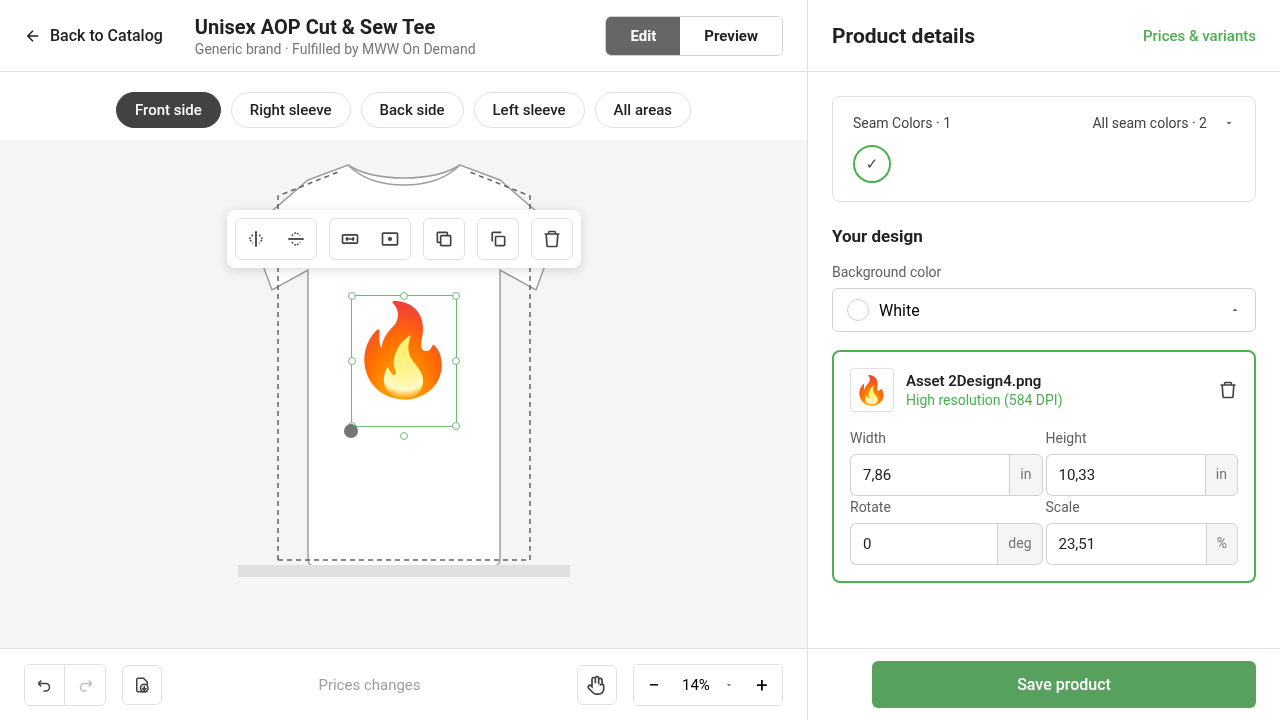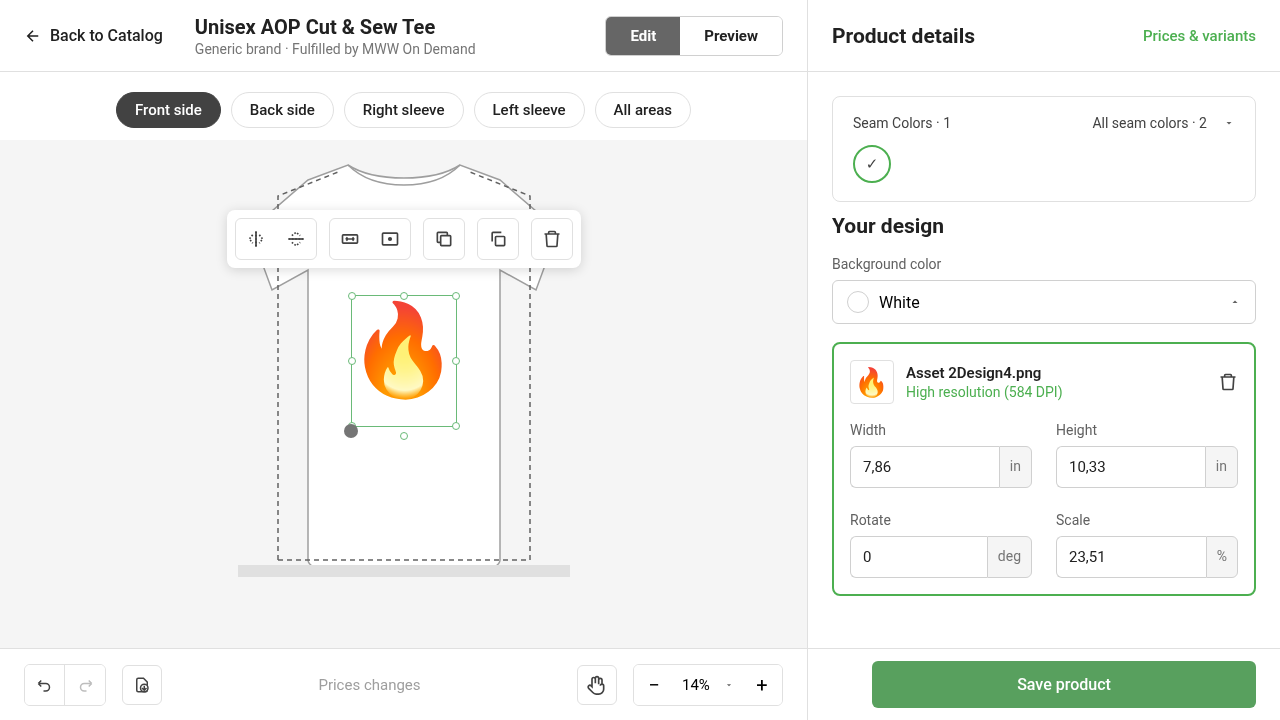--- a/index.html
+++ b/index.html
@@ -63,35 +63,35 @@
 .right-title { font-size: 21px; font-weight: 700; color: #212121; }
 .right-link { font-size: 15px; color: #4caf50; font-weight: 500; cursor: pointer; }
 
 .right-body { flex: 1; overflow: auto; padding: 24px; }
 .seam-card { border: 1px solid #e0e0e0; border-radius: 8px; padding: 18px 20px; }
 .seam-header { display: flex; justify-content: space-between; align-items: center; margin-bottom: 14px; font-size: 14px; color: #424242; }
 .seam-right { display: flex; align-items: center; gap: 16px; cursor: pointer; font-size: 14px; color: #424242; }
 .color-swatch { width: 38px; height: 38px; border-radius: 50%; border: 2px solid #4caf50; display: flex; align-items: center; justify-content: center; background: #fff; position: relative; }
 .color-swatch::after { content: "✓"; color: #424242; font-size: 15px; }
 
-.section-title { font-size: 21px; font-weight: 700; color: #212121; margin-top: 12px; margin-bottom: 18px; }
+.section-title { font-size: 17px; font-weight: 700; color: #212121; margin-top: 24px; margin-bottom: 18px; }
 .field-label { font-size: 14px; color: #616161; margin-bottom: 8px; }
 .select-box { border: 1px solid #d0d0d0; border-radius: 6px; padding: 10px 14px; display: flex; align-items: center; justify-content: space-between; cursor: pointer; margin-bottom: 18px; gap: 12px; }
 .select-inner { display: flex; align-items: center; gap: 10px; }
 .mini-swatch { width: 22px; height: 22px; border-radius: 50%; border: 1px solid #d0d0d0; background: #fff; }
 
 .asset-card { border: 2px solid #4caf50; border-radius: 8px; padding: 16px; }
 .asset-row { display: flex; align-items: center; gap: 12px; margin-bottom: 18px; }
 .asset-thumb { width: 44px; height: 44px; border: 1px solid #e0e0e0; border-radius: 4px; display: flex; align-items: center; justify-content: center; font-size: 28px; }
 .asset-meta { flex: 1; }
 .asset-name { font-size: 15px; font-weight: 600; color: #212121; }
 .asset-dpi { font-size: 14px; color: #4caf50; margin-top: 2px; }
 .delete-asset { cursor: pointer; }
 
-.field-grid { display: grid; grid-template-columns: 1fr 1fr; gap: 24px; }
+.field-grid { display: grid; grid-template-columns: 1fr 1fr; gap: 3px; }
 .input-wrap { display: flex; }
 .num-input { flex: 1; border: 1px solid #d0d0d0; border-right: none; border-radius: 6px 0 0 6px; padding: 11px 12px; font-size: 15px; color: #212121; background: #fff; width: 100%; }
 .unit { border: 1px solid #d0d0d0; border-radius: 0 6px 6px 0; padding: 11px 10px; font-size: 14px; color: #757575; background: #f5f5f5; }
 
 .right-footer { height: 72px; display: flex; align-items: center; padding: 0 24px; border-top: 1px solid #e0e0e0; }
 .save-btn { flex: 1; background: #58a05e; color: #fff; border: none; border-radius: 6px; padding: 14px; font-size: 16px; font-weight: 500; cursor: pointer; margin-left: 40px; }
 
 svg { display: block; }
 </style>
 </head>
@@ -111,22 +111,22 @@
       <div class="product-subtitle">Generic brand · Fulfilled by MWW On Demand</div>
     </div>
     <div class="toggle-group">
       <button class="toggle-btn active">Edit</button>
       <button class="toggle-btn">Preview</button>
     </div>
   </div>
 
   <div class="tabs-row">
     <button class="pill active">Front side</button>
+    <button class="pill">Right sleeve</button>
     <button class="pill">Back side</button>
-    <button class="pill">Right sleeve</button>
     <button class="pill">Left sleeve</button>
     <button class="pill">All areas</button>
   </div>
 
   <div class="canvas-area">
 
     <div class="float-toolbar">
       <div class="tb-group">
         <button class="tb-btn">
           <svg width="20" height="20" viewBox="0 0 24 24" fill="none" stroke="#424242" stroke-width="2">

